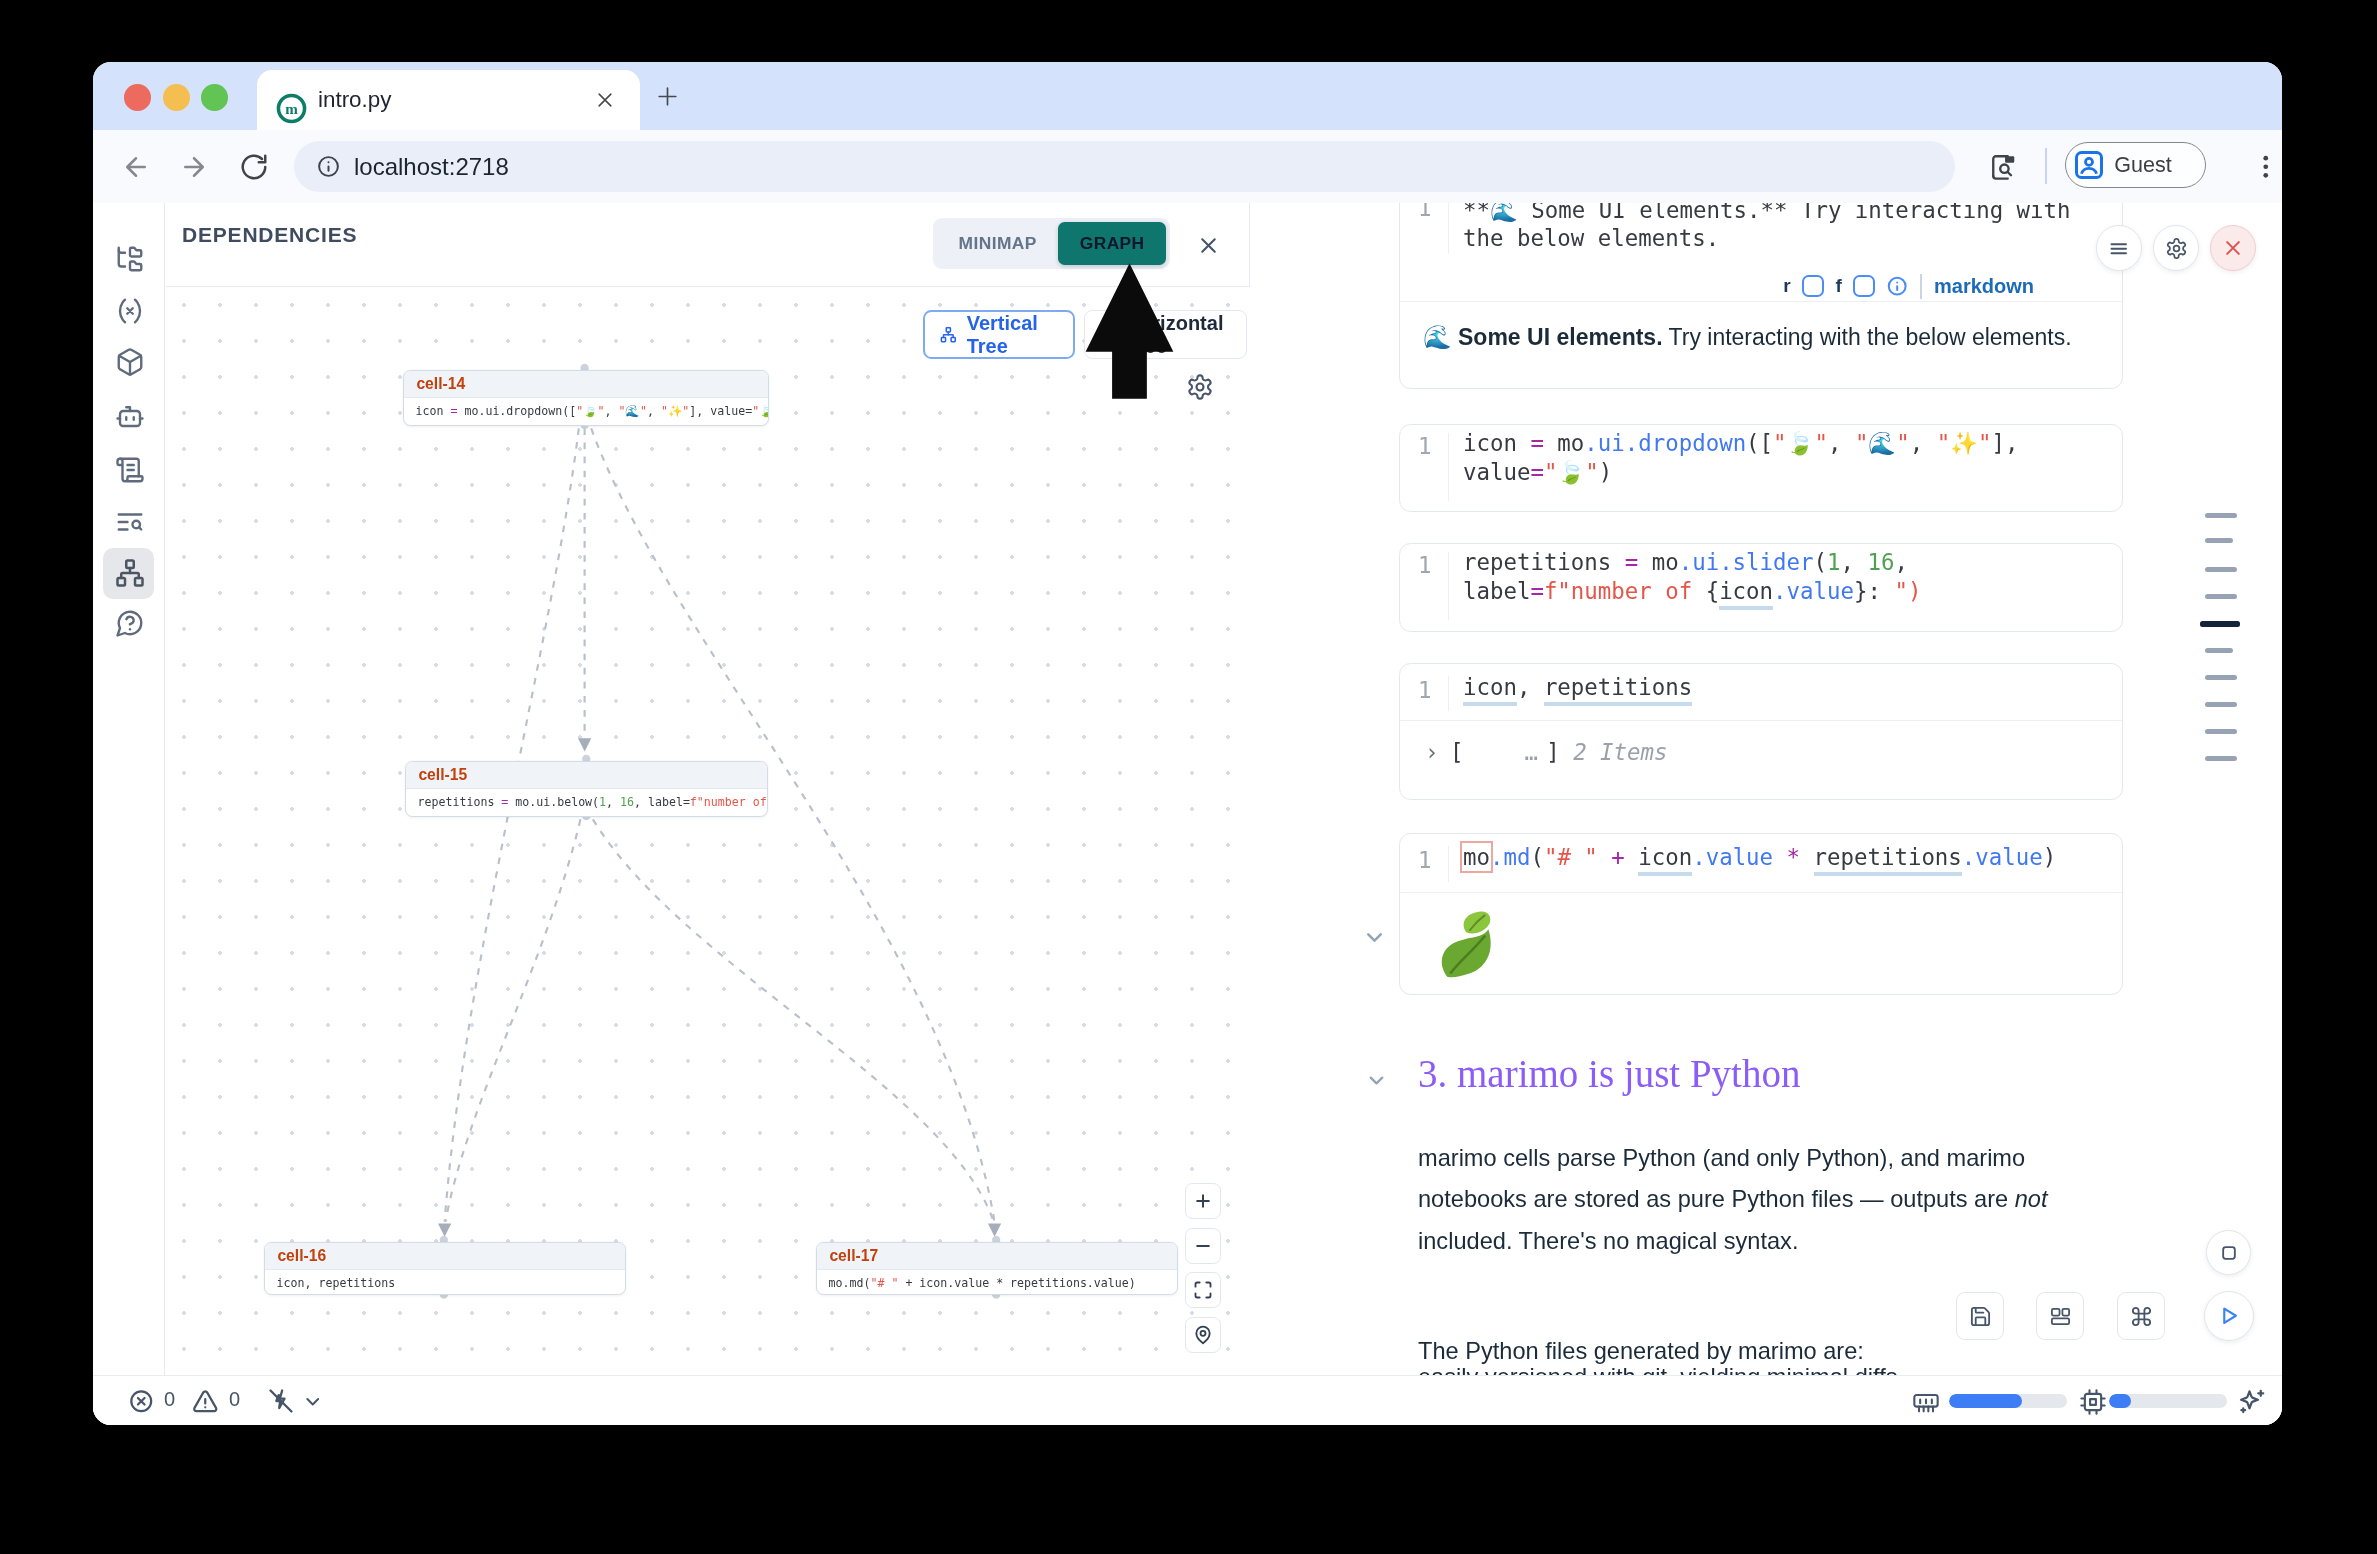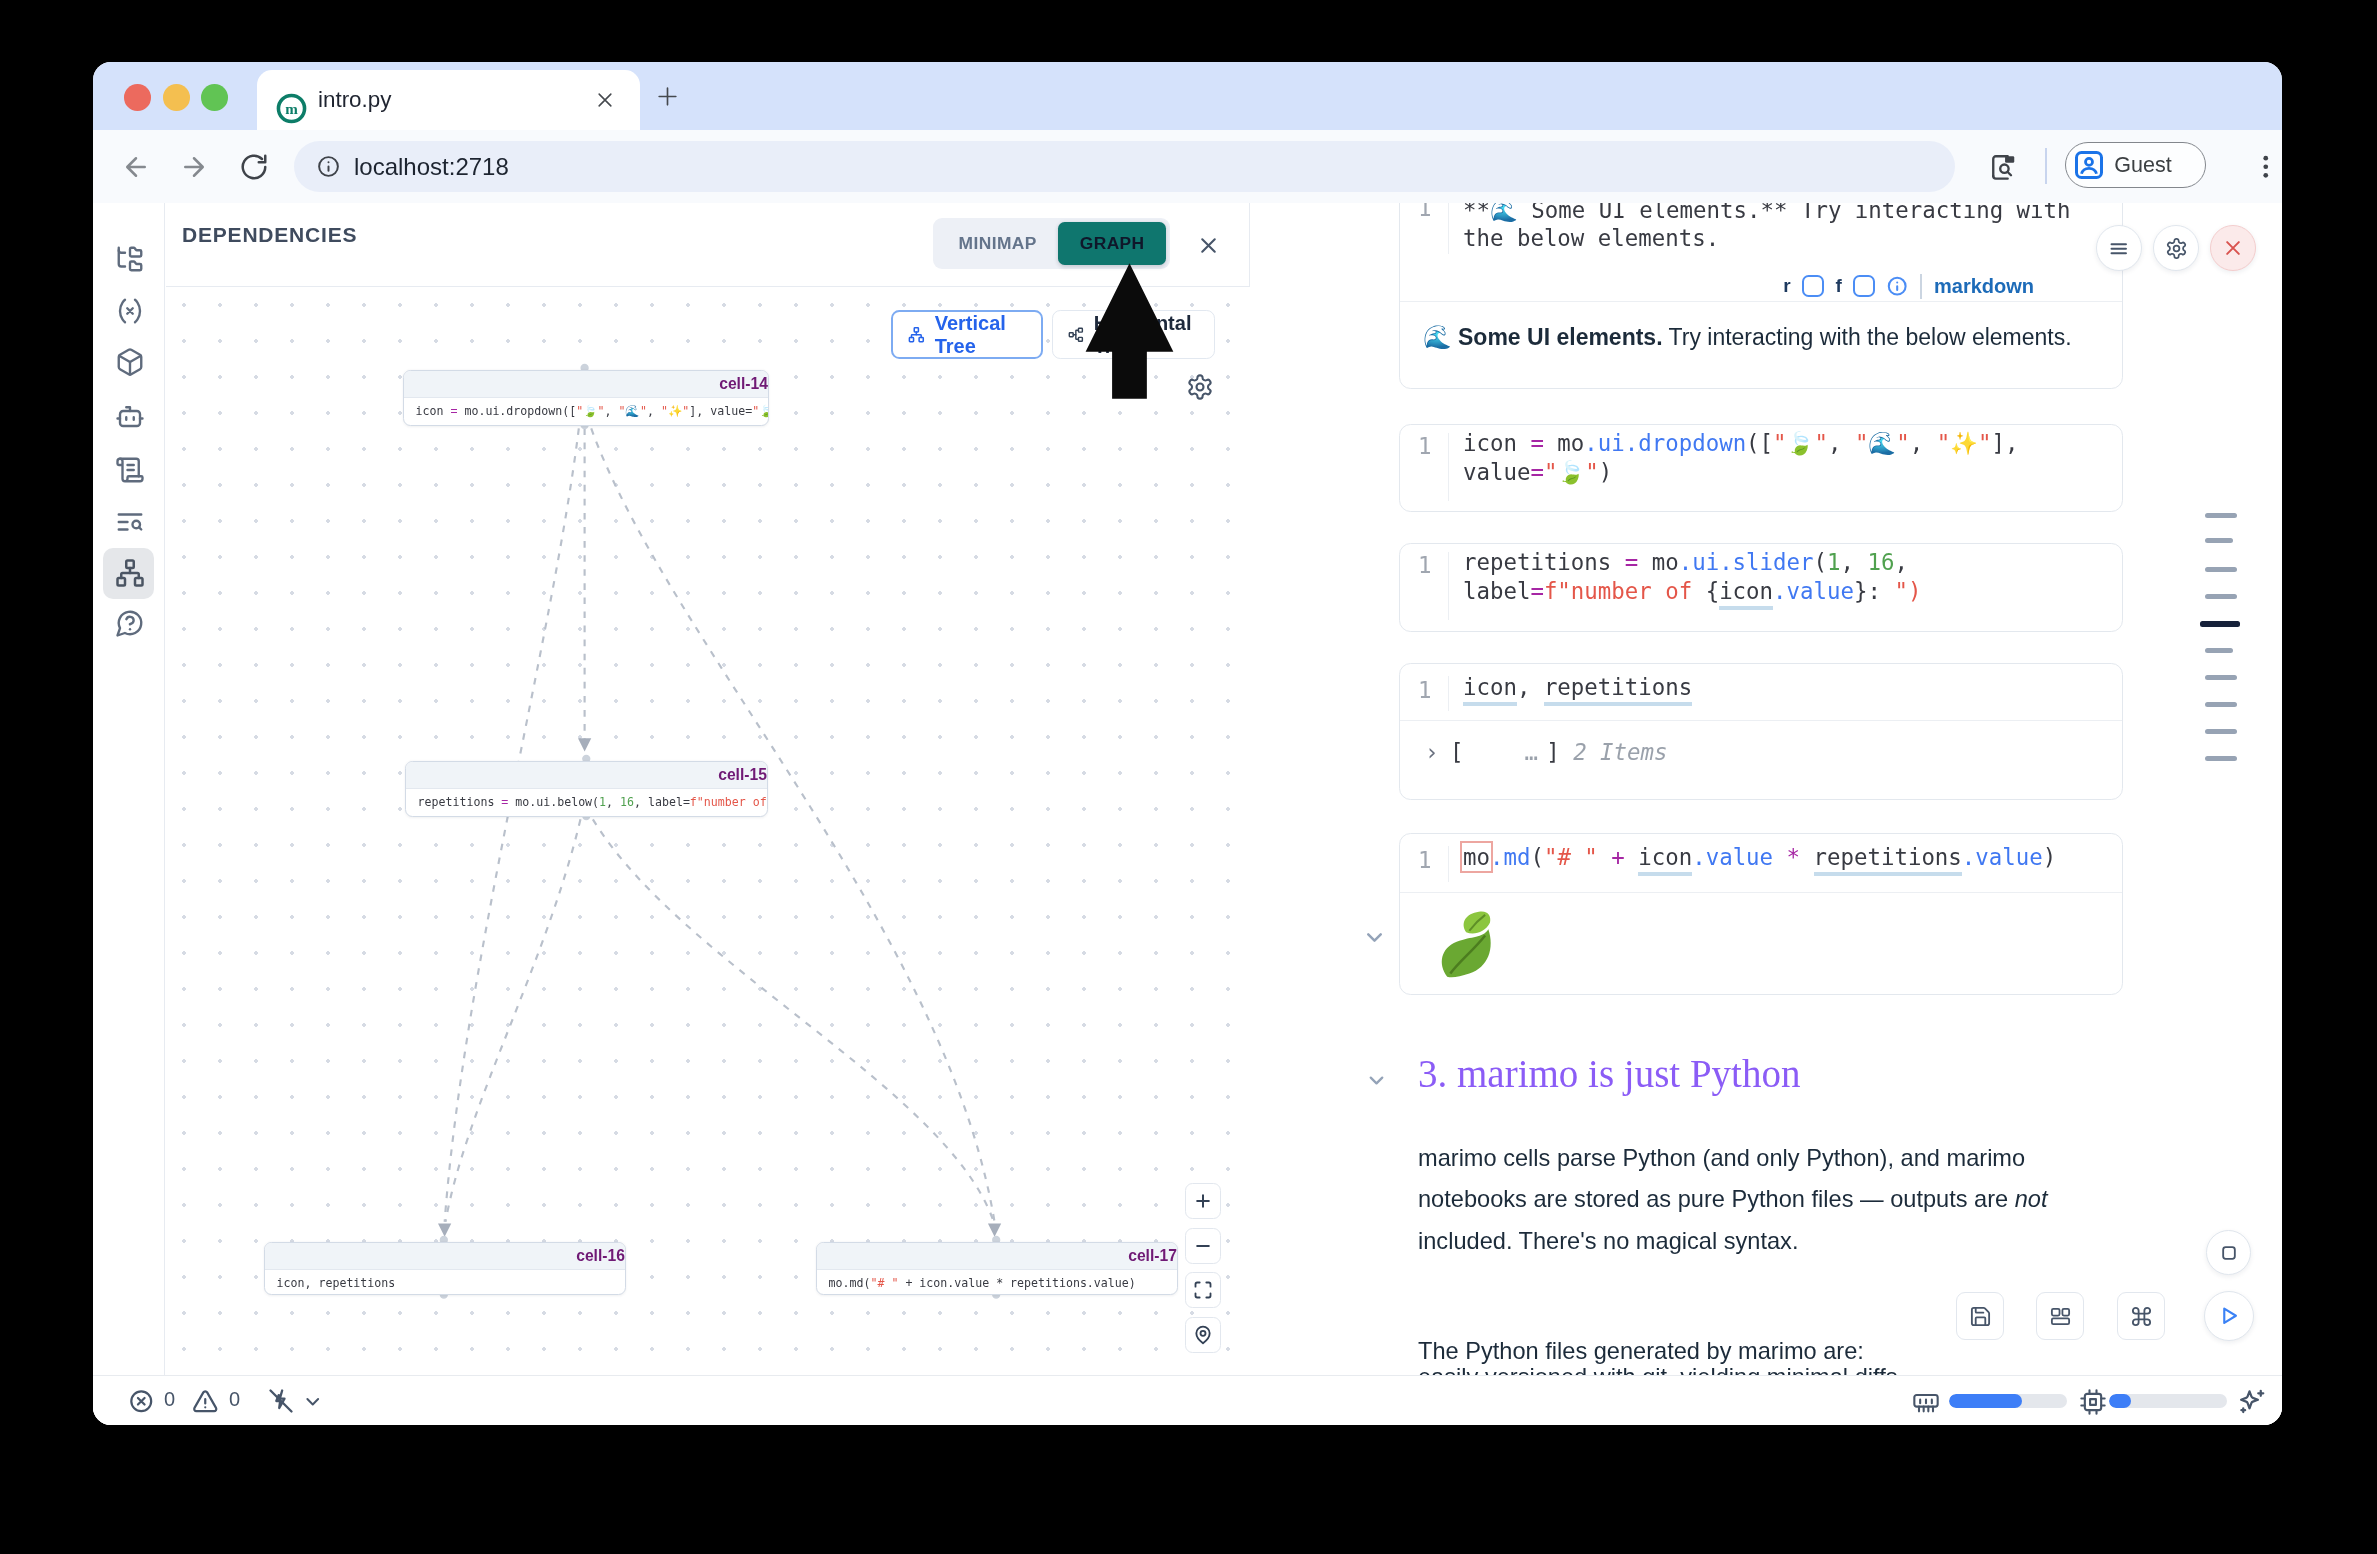--- a/index.html
+++ b/index.html
@@ -20,23 +20,23 @@
   .vline{position:absolute;width:0;border-left:1.7px solid #e7ebf1;}
   .hline{position:absolute;height:0;border-top:1.7px solid #e7ebf1;}
   .sb-item{position:absolute;left:21.5px;width:30px;height:30px;}
   .sb-sel{position:absolute;left:10px;top:345px;width:51px;height:51px;background:#e5e7ea;border-radius:10px;}
   .dep-title{position:absolute;left:89px;top:20px;font-size:21px;font-weight:bold;letter-spacing:0.8px;color:#3f4b5e;}
   .seg{position:absolute;left:840px;top:15px;height:51px;background:#edf0f6;border-radius:9px;display:flex;align-items:center;padding:0 4.1px;}
   .seg-chip{height:43px;display:flex;align-items:center;justify-content:center;padding:0 21.5px;font-size:17.4px;font-weight:bold;letter-spacing:0.4px;border-radius:6.6px;}
   .seg-off{color:#64748b;}
   .seg-on{color:#0f172a;background:#0f766e;box-shadow:0 1.7px 4.1px rgba(15,23,42,.18);}
   .graph-bg{position:absolute;left:73px;top:84px;width:1084px;height:1089px;background:#fff;background-image:radial-gradient(#d6dbe4 1.8px,transparent 1.9px);background-size:36px 36px;}
-  .treebtn{position:absolute;height:49px;background:#fff;border-radius:8.3px;display:flex;align-items:center;gap:10px;padding:0 15px;box-sizing:border-box;font-size:20px;font-weight:600;}
+  .treebtn{position:absolute;height:49px;background:#fff;border-radius:8.3px;display:flex;align-items:center;gap:10px;padding:0 15px;box-sizing:border-box;font-size:20px;font-weight:600;margin-left:32px;}
   .gnode{position:absolute;background:#fff;border:1.7px solid #d3dbe6;border-radius:7.5px;overflow:hidden;box-shadow:0 0.8px 2.5px rgba(30,41,59,.07);}
-  .gnode-h{height:26px;line-height:26px;background:#f0f4f8;border-bottom:1.2px solid #e3e8ef;padding-left:12.4px;font-size:15.7px;font-weight:bold;color:#701a75;text-align:right;}
+  .gnode-h{height:26px;line-height:26px;background:#f0f4f8;border-bottom:1.2px solid #e3e8ef;padding-left:12.4px;font-size:15.7px;font-weight:bold;color:#c2410c;}
   .gnode-c{padding:3.3px 11.6px;font-family:"DejaVu Sans Mono",monospace;font-size:11.6px;line-height:21.5px;white-space:pre;overflow:hidden;color:#383a42;}
   .zbtn{position:absolute;left:1092px;width:36px;height:36px;background:#fff;border:1.7px solid #e2e7ee;border-radius:7.5px;display:flex;align-items:center;justify-content:center;box-sizing:border-box;}
   
   .cellbox{position:absolute;left:1306px;width:724px;background:#fff;border:1.7px solid #e3e8ee;border-radius:11.6px;box-sizing:border-box;}
   .lnum{position:absolute;left:18px;font-family:"DejaVu Sans Mono",monospace;font-size:22.4px;color:#a0a6b0;}
   .numsep{position:absolute;left:48px;width:0;border-left:1.7px solid #eceff3;}
   .codeline{position:absolute;left:63px;font-family:"DejaVu Sans Mono",monospace;font-size:22.4px;line-height:30px;white-space:pre;}
   .t-p{color:#383a42}.t-op{color:#a626a4}.t-fn{color:#4078f2}.t-str{color:#e45649}.t-num{color:#50a14f}
   .t-u{color:#383a42;border-bottom:4.1px solid #c6dcec;padding-bottom:1.7px;}
   .t-box{color:#383a42;outline:2.1px solid #eda6a0;outline-offset:1.7px;}

